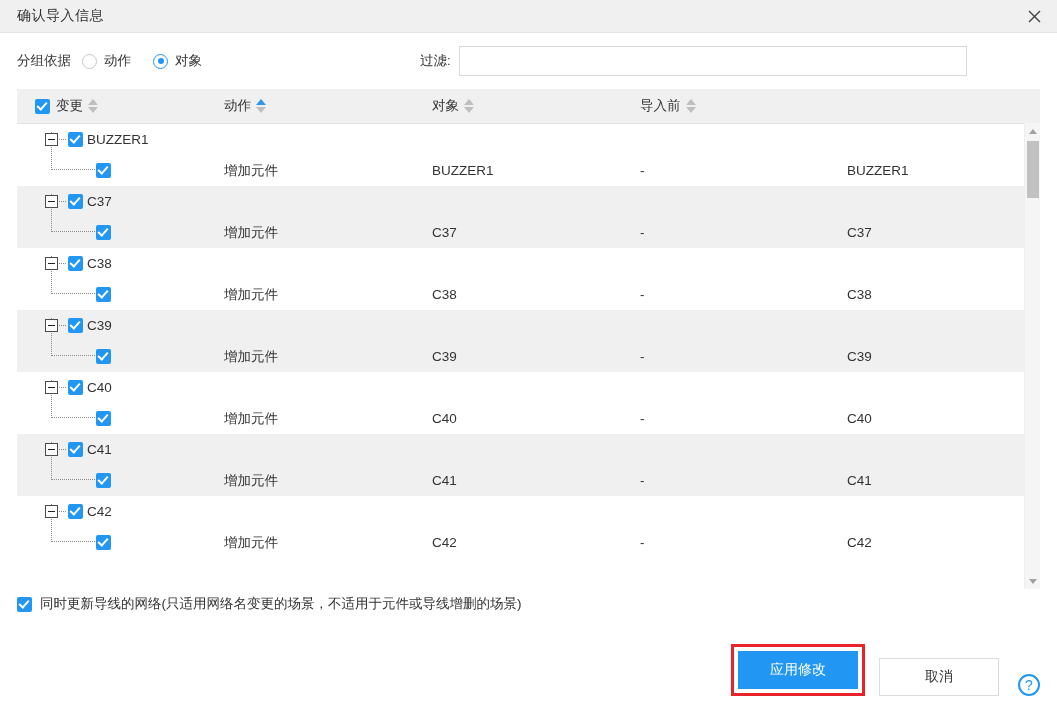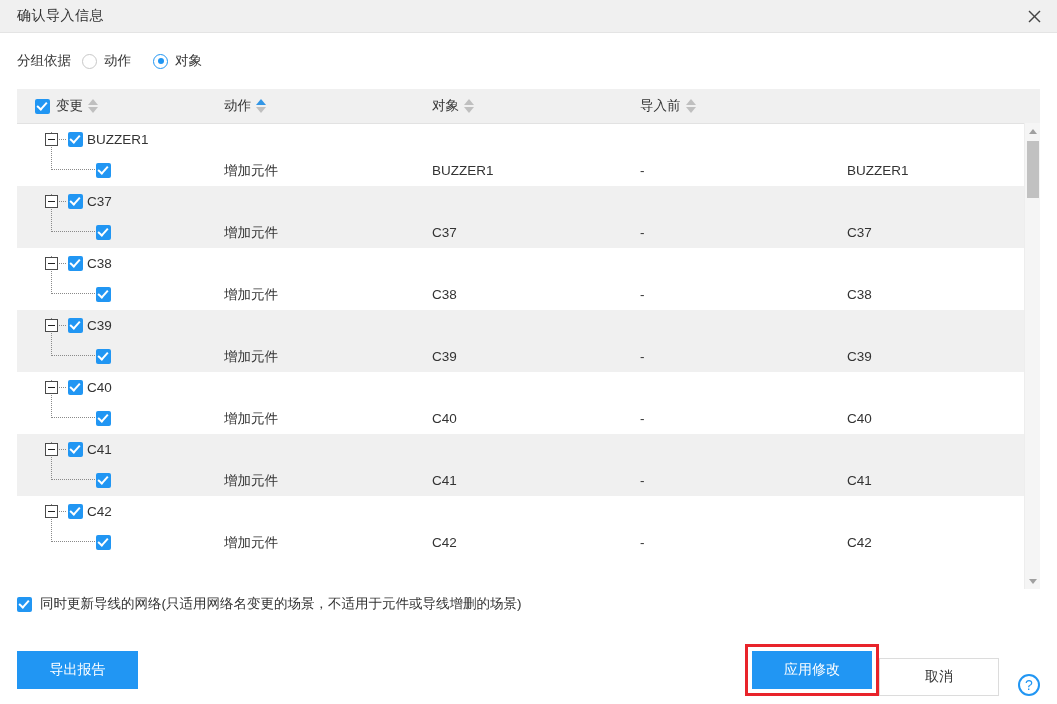--- a/index.html
+++ b/index.html
@@ -356,20 +356,21 @@
     padding: 4px;
     display: inline-flex;
     box-sizing: content-box;
   }
   .btn-cancel {
     background: #fff;
     color: #333;
     border: 1px solid #dcdcdc;
     width: 120px;
     height: 38px;
+    margin-left: 14px;
   }
   .help-icon {
     width: 22px;
     height: 22px;
     border: 2px solid #2196f3;
     border-radius: 50%;
     color: #2196f3;
     font-size: 14px;
     display: flex;
     align-items: center;
@@ -400,20 +401,24 @@
   <div class="radio-item">
     <span class="radio"></span>
     <span class="rlabel">动作</span>
   </div>
 
   <div class="radio-item" style="margin-left:22px;">
     <span class="radio checked"></span>
     <span class="rlabel">对象</span>
   </div>
 
+  <div class="filter-wrap">
+    <span class="filter-label">过滤:</span>
+    <input class="filter-input" type="text" value="" placeholder="" style="">
+  </div>
 </div>
 
 <div class="table-wrap">
 
   <div class="thead">
     <div class="th" style="width:207px; padding-left:18px;">
       <span class="cb"></span>
       <span class="thtext" style="margin-left:6px;">变更</span>
       <span class="sort">
           <span class="up"></span>
@@ -582,21 +587,20 @@
     </div>
   </div>
 </div>
 
 <div class="bottom-check">
   <span class="cb"></span>
   <span class="bl">同时更新导线的网络(只适用网络名变更的场景，不适用于元件或导线增删的场景)</span>
 </div>
 
 <div class="footer">
-  <button class="btn btn-primary btn-export">导出报告</button>
 
   <div class="footer-right">
     <span class="apply-highlight">
       <button class="btn btn-primary">应用修改</button>
     </span>
     <button class="btn btn-cancel">取消</button>
     <span class="help-icon">?</span>
   </div>
 </div>
 

